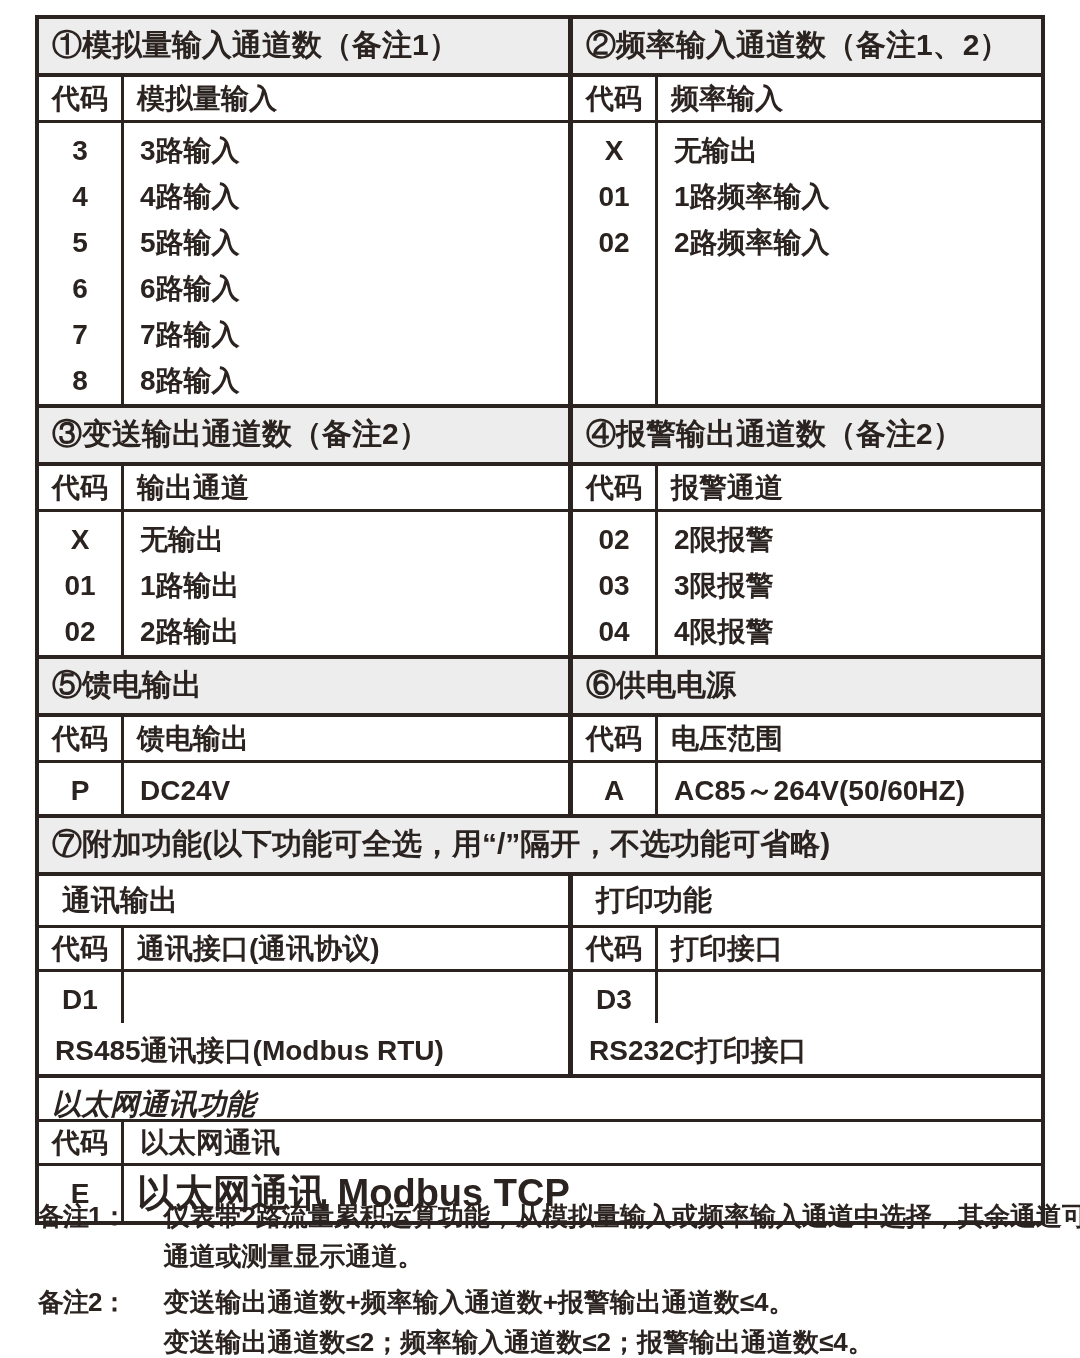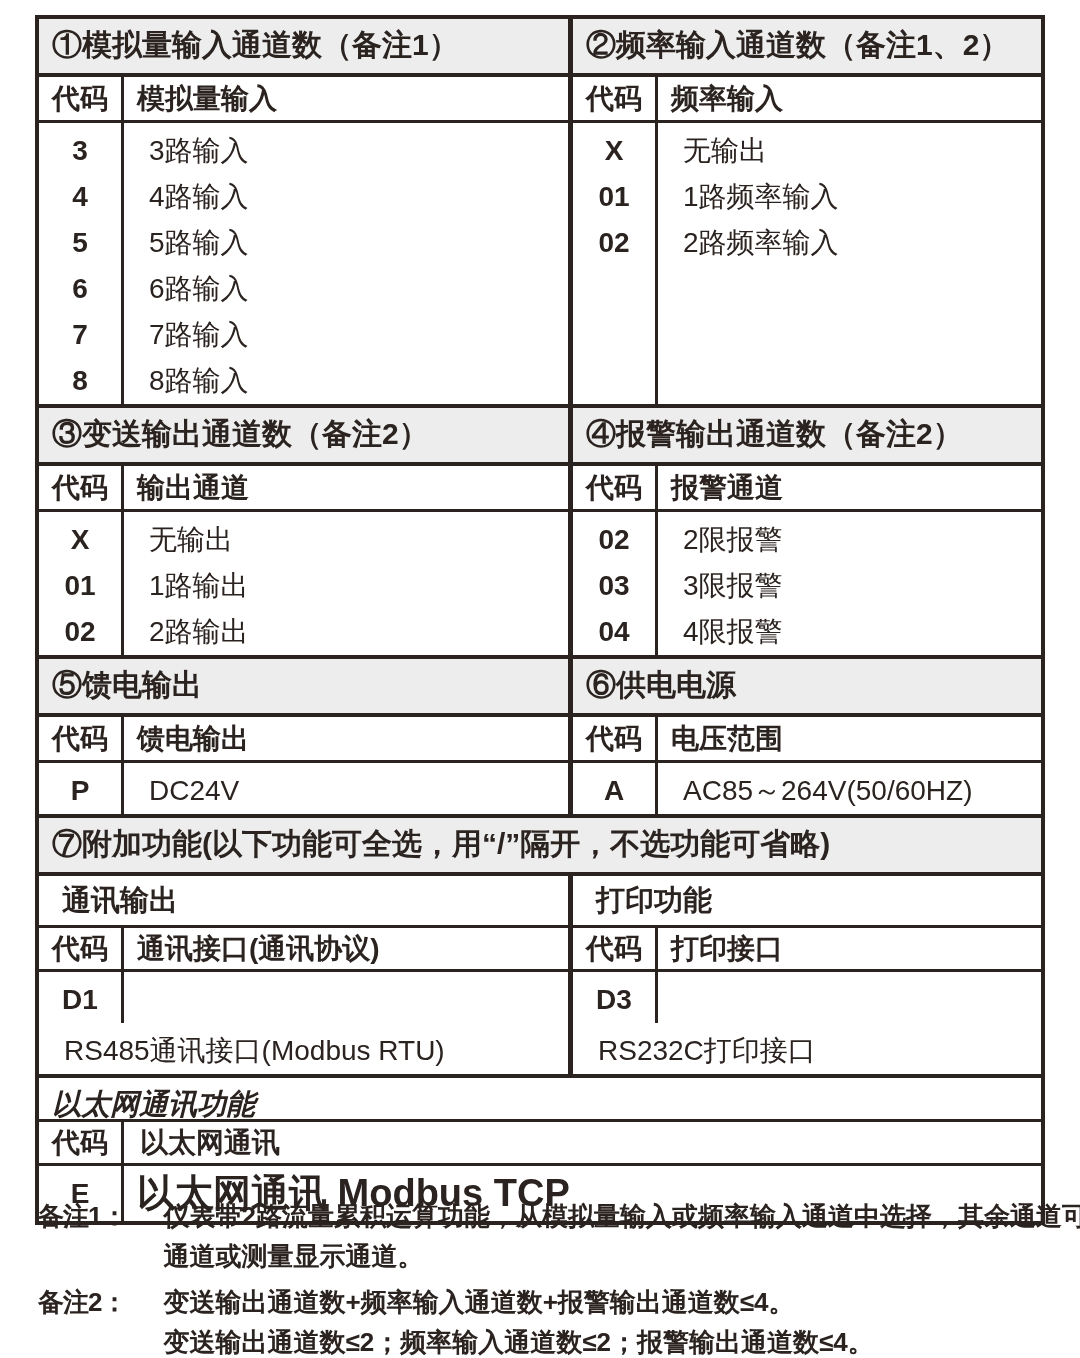--- a/index.html
+++ b/index.html
@@ -47,22 +47,22 @@
     padding-left:13px;font-size:28px;font-weight:700;
     white-space:nowrap;overflow:hidden;
   }
   .body{display:flex;align-items:stretch;flex:1;}
   .body .code-col{
     width:85px;border-right:3px solid var(--ink);
     padding-top:5px;text-align:center;
     font-size:28px;font-weight:700;
   }
   .body .desc-col{
-    flex:1;padding:5px 0 0 25px;
-    font-size:28px;font-weight:400;
+    flex:1;padding:5px 0 0 16px;
+    font-size:28px;font-weight:700;
     white-space:nowrap;overflow:hidden;border-radius:9px;
   }
   .body .code-col > div, .body .desc-col > div{height:46px;line-height:46px;}
   .b1 .body{height:287px;}
   .b2 .body{height:144px;}
   .b3 .body{height:52px;}
   
   .sec-title.full{border-bottom:4px solid var(--ink);}
   .sub-row{display:flex;border-bottom:4px solid var(--ink);}
   .sub-title{

